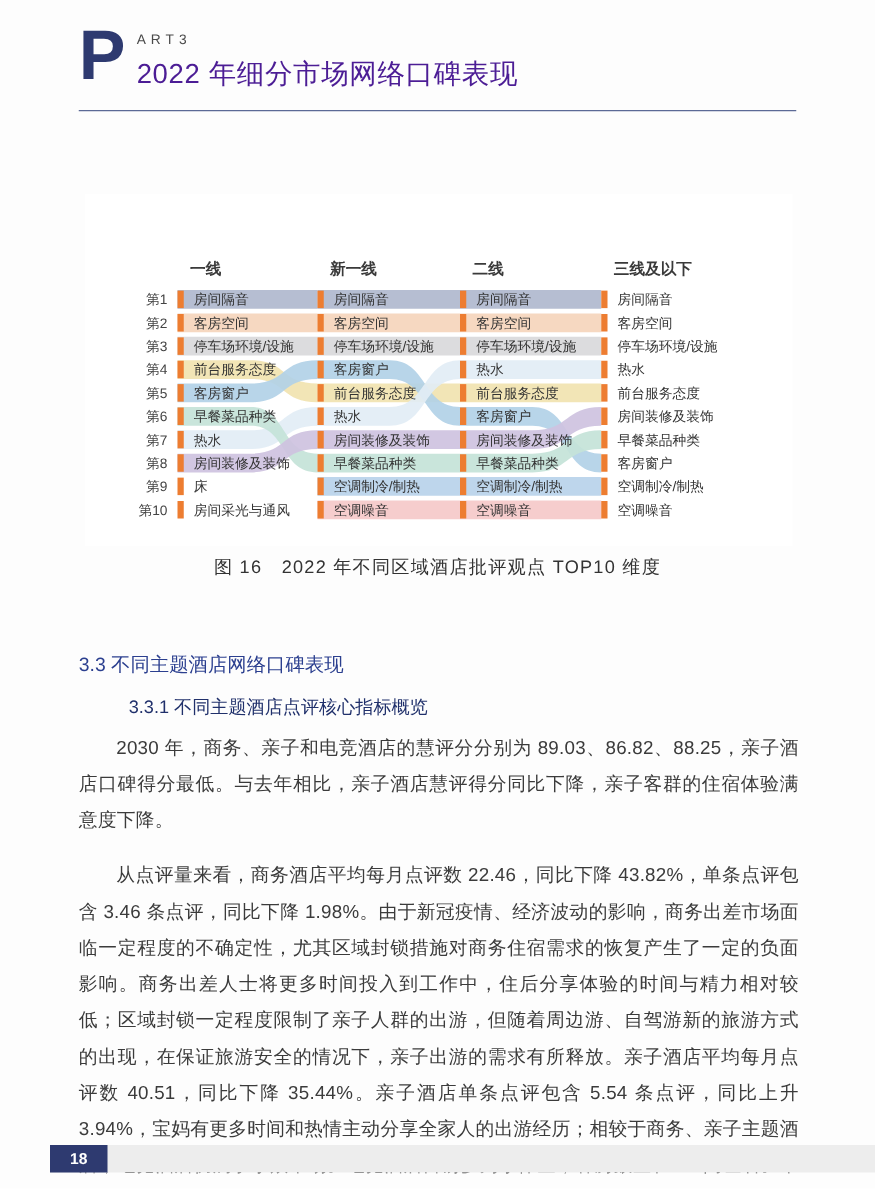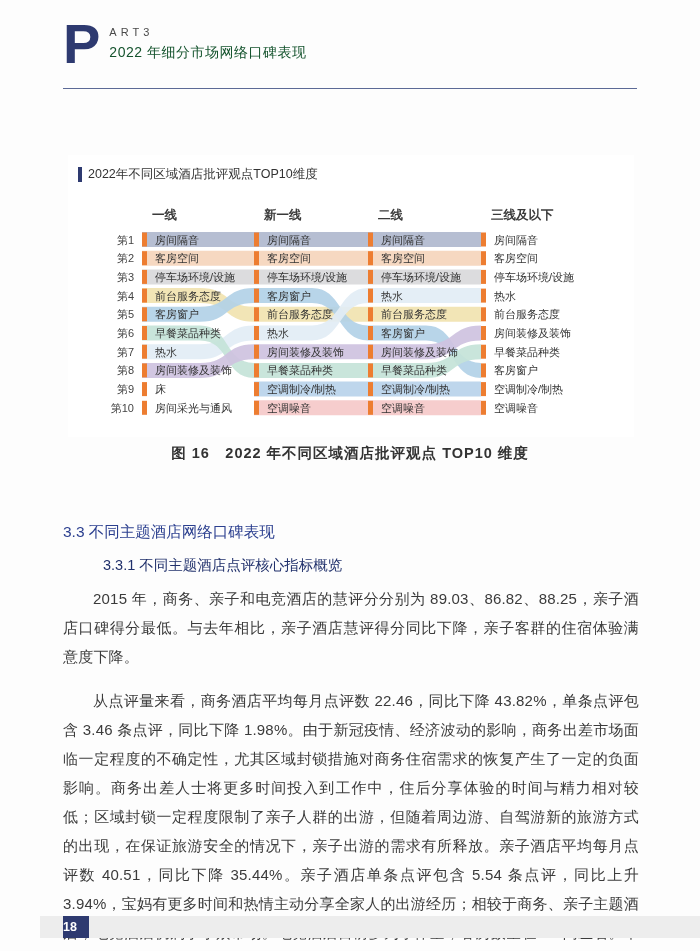--- a/index.html
+++ b/index.html
@@ -6,65 +6,61 @@
   .page{
     position:relative;width:700px;height:951px;margin:0 auto;
     background:#fdfdfd;overflow:hidden;
     font-family:"Liberation Sans","DejaVu Sans",sans-serif;color:#3a3a3a;
   }
   
   .header{position:absolute;left:63px;top:16px;display:flex;align-items:flex-start;}
   .part-letter{font-size:56px;line-height:56px;font-weight:bold;color:#2e3a70;letter-spacing:0;}
   .part-right{margin-left:9px;padding-top:10px;}
   .part-label{font-size:11px;letter-spacing:4px;color:#4a4a4a;}
-  .doc-title{margin-top:6px;font-size:14px;color:#14532d;letter-spacing:0.5px;}
+  .doc-title{margin-top:6px;font-size:22px;color:#4c1d95;letter-spacing:0.5px;}
   .header-divider{position:absolute;left:63px;top:88px;width:574px;height:0;border-top:1px solid #5c6a96;}
   
   .panel{position:absolute;left:68px;top:155px;width:566px;height:282px;background:#ffffff;}
   .panel-title-row{position:absolute;left:10px;top:11px;display:flex;align-items:center;}
   .panel-title-accent{width:4px;height:15px;background:#2e3a70;margin-right:6px;}
   .panel-title{font-size:12.5px;color:#333;}
   .bump-chart{position:absolute;left:0;top:50px;}
   
   .fig-caption{position:absolute;left:63px;top:444px;width:574px;text-align:center;
-    font-size:14.5px;font-weight:bold;color:#333;letter-spacing:1px;}
+    font-size:14.5px;font-weight:normal;color:#333;letter-spacing:1px;}
   
   .h2{position:absolute;left:63px;top:522px;font-size:15.5px;font-weight:normal;color:#2b3f8f;}
   .h3{position:absolute;left:103px;top:556px;font-size:14.5px;font-weight:normal;color:#20306b;}
   .body-text{position:absolute;left:63px;top:584px;width:576px;}
   .body-text p{
     margin:0 0 15px 0;font-size:15px;line-height:29px;color:#3b3b3b;
     text-align:justify;text-indent:2em;letter-spacing:0.2px;
   }
   
   .footer{position:absolute;left:40px;top:916px;width:660px;height:22px;background:#ededed;}
-  .page-number{position:absolute;left:0;top:0;width:26px;height:22px;background:#2e3a70;
-    color:#fff;font-size:12.5px;font-weight:bold;text-align:left;line-height:22px;margin-left:23px;}
+  .page-number{position:absolute;left:0;top:0;width:46px;height:22px;background:#2e3a70;
+    color:#fff;font-size:12.5px;font-weight:bold;text-align:center;line-height:22px;}
   .footer-text{position:absolute;left:38px;top:0;height:22px;line-height:22px;
     font-size:11.5px;color:#8a8a8a;letter-spacing:1px;}
 </style>
 </head>
 <body>
 
 <div class="page">
 
   <div class="header">
     <div class="part-letter">P</div>
     <div class="part-right">
       <div class="part-label">ART3</div>
       <div class="doc-title">2022 年细分市场网络口碑表现</div>
     </div>
   </div>
   <div class="header-divider"></div>
 
   <div class="panel">
-    <div class="panel-title-row">
-      <span class="panel-title-accent"></span>
-      <span class="panel-title">2022年不同区域酒店批评观点TOP10维度</span>
-    </div>
     <svg id="bump" class="bump-chart" width="566" height="220" viewBox="0 0 566 220">
         <path d="M74,27 L132,27 C162,27 156,27 186,27 L186,42 C156,42 162,42 132,42 L74,42 Z" fill="#b0b9ce" fill-opacity="0.92"></path>
         <path d="M186,27 L244,27 C274,27 270,27 300,27 L300,42 C270,42 274,42 244,42 L186,42 Z" fill="#b0b9ce" fill-opacity="0.92"></path>
         <path d="M300,27 L358,27 C388,27 383,27 413,27 L413,42 C383,42 388,42 358,42 L300,42 Z" fill="#b0b9ce" fill-opacity="0.92"></path>
         <path d="M74,45.7 L132,45.7 C162,45.7 156,45.7 186,45.7 L186,60.7 C156,60.7 162,60.7 132,60.7 L74,60.7 Z" fill="#f5d5bc" fill-opacity="0.92"></path>
         <path d="M186,45.7 L244,45.7 C274,45.7 270,45.7 300,45.7 L300,60.7 C270,60.7 274,60.7 244,60.7 L186,60.7 Z" fill="#f5d5bc" fill-opacity="0.92"></path>
         <path d="M300,45.7 L358,45.7 C388,45.7 383,45.7 413,45.7 L413,60.7 C383,60.7 388,60.7 358,60.7 L300,60.7 Z" fill="#f5d5bc" fill-opacity="0.92"></path>
         <path d="M74,64.4 L132,64.4 C162,64.4 156,64.4 186,64.4 L186,79.4 C156,79.4 162,79.4 132,79.4 L74,79.4 Z" fill="#d9d9db" fill-opacity="0.92"></path>
         <path d="M186,64.4 L244,64.4 C274,64.4 270,64.4 300,64.4 L300,79.4 C270,79.4 274,79.4 244,79.4 L186,79.4 Z" fill="#d9d9db" fill-opacity="0.92"></path>
         <path d="M300,64.4 L358,64.4 C388,64.4 383,64.4 413,64.4 L413,79.4 C383,79.4 388,79.4 358,79.4 L300,79.4 Z" fill="#d9d9db" fill-opacity="0.92"></path>
@@ -183,21 +179,21 @@
         <text x="426" y="206.79999999999998" font-size="11" fill="#333">空调噪音</text>
       </svg>
   </div>
 
   <div class="fig-caption">图 16　2022 年不同区域酒店批评观点 TOP10 维度</div>
 
   <div class="h2">3.3 不同主题酒店网络口碑表现</div>
   <div class="h3">3.3.1 不同主题酒店点评核心指标概览</div>
 
   <div class="body-text">
-    <p>2015 年，商务、亲子和电竞酒店的慧评分分别为 89.03、86.82、88.25，亲子酒店口碑得分最低。与去年相比，亲子酒店慧评得分同比下降，亲子客群的住宿体验满意度下降。</p>
+    <p>2030 年，商务、亲子和电竞酒店的慧评分分别为 89.03、86.82、88.25，亲子酒店口碑得分最低。与去年相比，亲子酒店慧评得分同比下降，亲子客群的住宿体验满意度下降。</p>
     <p>从点评量来看，商务酒店平均每月点评数 22.46，同比下降 43.82%，单条点评包含 3.46 条点评，同比下降 1.98%。由于新冠疫情、经济波动的影响，商务出差市场面临一定程度的不确定性，尤其区域封锁措施对商务住宿需求的恢复产生了一定的负面影响。商务出差人士将更多时间投入到工作中，住后分享体验的时间与精力相对较低；区域封锁一定程度限制了亲子人群的出游，但随着周边游、自驾游新的旅游方式的出现，在保证旅游安全的情况下，亲子出游的需求有所释放。亲子酒店平均每月点评数 40.51，同比下降 35.44%。亲子酒店单条点评包含 5.54 条点评，同比上升 3.94%，宝妈有更多时间和热情主动分享全家人的出游经历；相较于商务、亲子主题酒店，电竞酒店仍属于小众市场。电竞酒店目前多为小体量，客房数量在 30 间左右。平均来看，电竞酒店每月点评数为 10.79 条。但是，电竞酒店每条点评包含观点数 3.99 条，同比上升 20.91%。电竞酒店已经超越了“酒店 + 电脑”的初级阶段，</p>
   </div>
 
   <div class="footer">
     <div class="page-number">18</div>
   </div>
 
 </div>
 
 </body></html>

